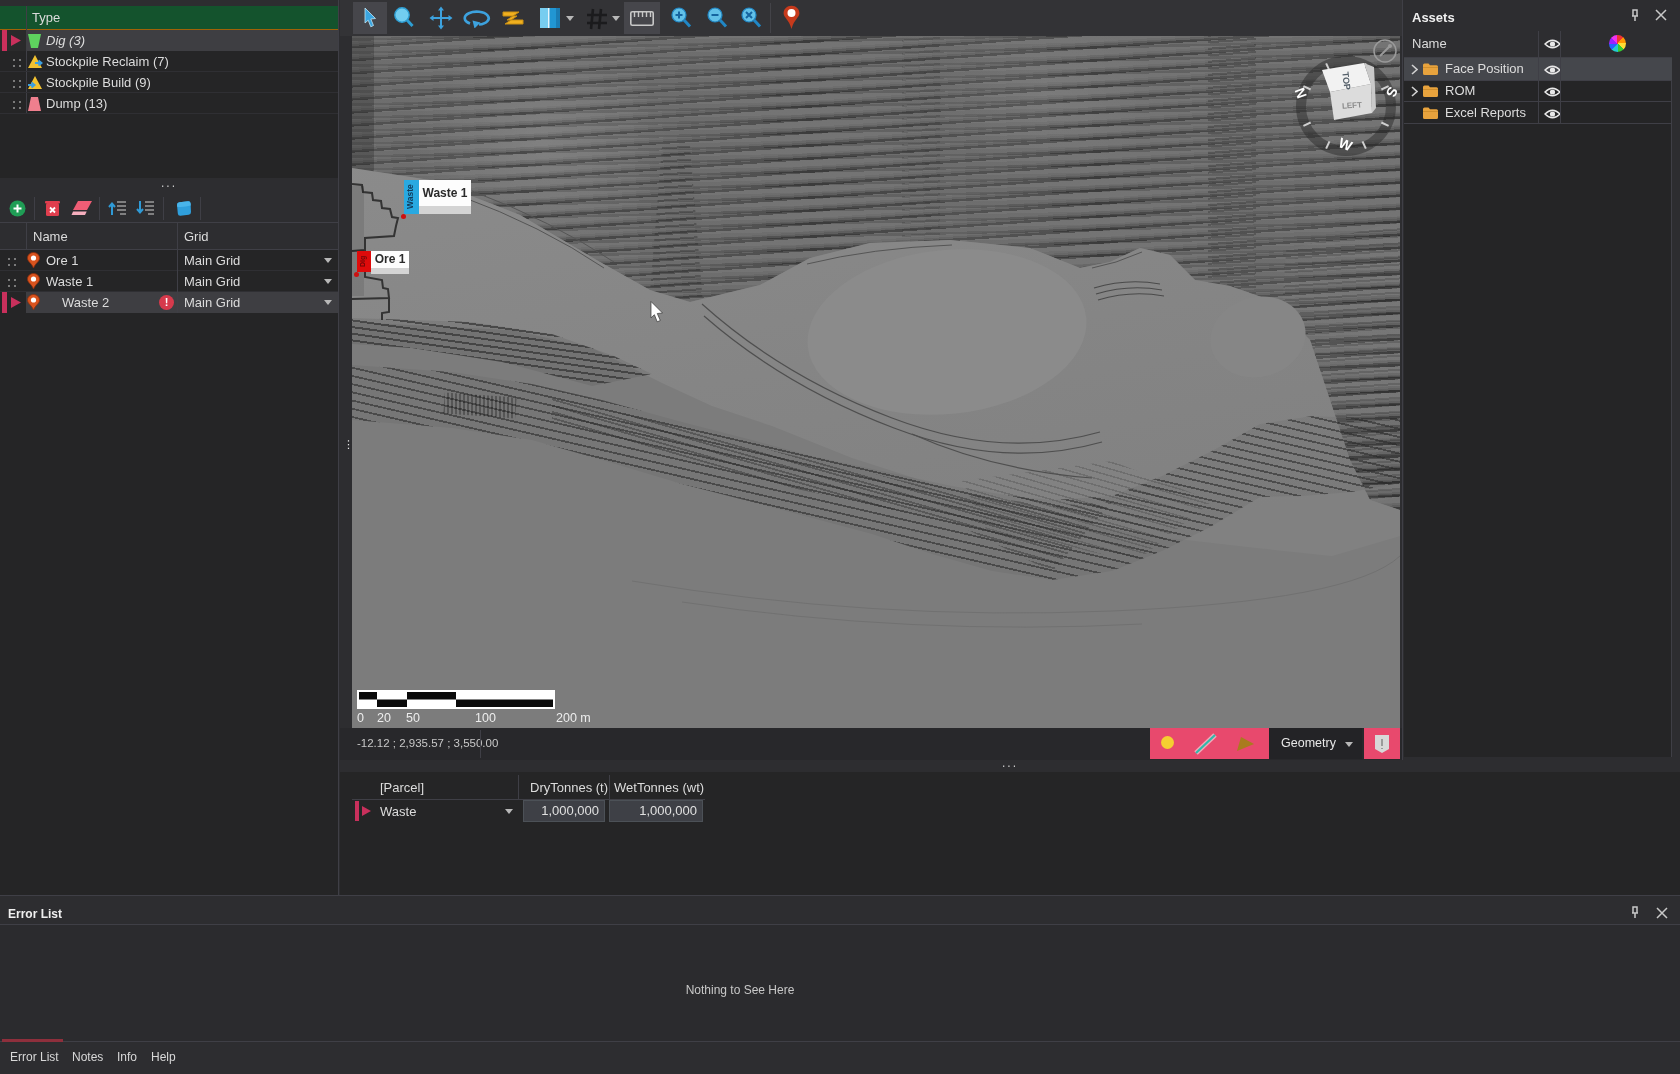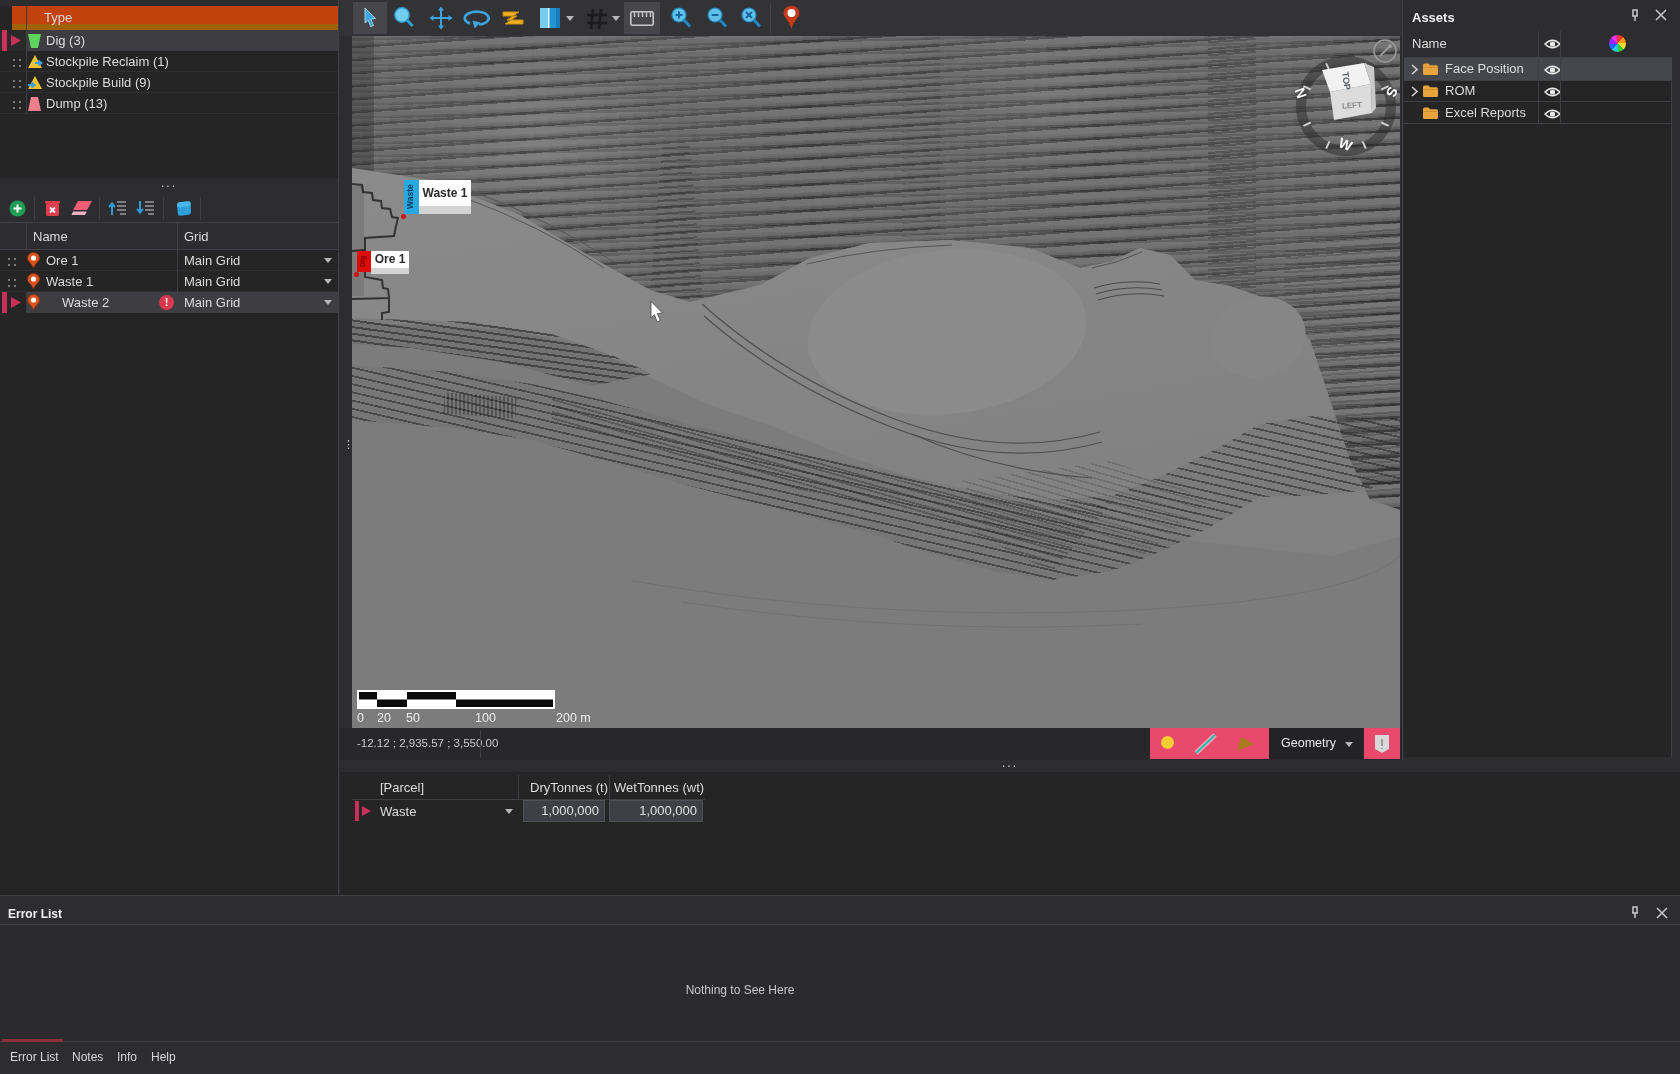--- a/index.html
+++ b/index.html
@@ -11,43 +11,43 @@
   .dots { width:10px; height:10px;
     background-image:radial-gradient(circle, #7a7a7a 1.2px, transparent 1.3px);
     background-size:6px 6px; background-position:0 0; }
   .caret { width:0; height:0; border-left:4px solid transparent; border-right:4px solid transparent; border-top:5px solid #b8b8b8; }
 </style>
 </head>
 <body>
 
 <div class="abs" id="leftpanel" style="left:0;top:0;width:338px;height:895px;background:#252526;">
   <div class="abs" style="left:0;top:0;width:338px;height:6px;background:#2d2d30;"></div>
-  <div class="abs" style="left:12px;top:6px;width:338px;height:24px;background:#c2410c;border-bottom:6px solid #a16207;">
+  <div class="abs" style="left:0;top:6px;width:338px;height:24px;background:#14532d;border-bottom:1px solid #a16207;">
     <div class="abs txt" style="left:32px;top:4px;">Type</div>
   </div>
   <div class="abs" style="left:26px;top:6px;width:1px;height:108px;background:#3f3f46;"></div>
   <div id="typerows" class="abs" style="left:0;top:30px;width:338px;">
     <div class="abs" style="left:0;top:0;width:338px;height:21px;background:#2a2a2b;">
       <div class="abs" style="left:26px;top:0;width:312px;height:21px;background:#3e3e42;"></div>
       <div class="abs" style="left:2px;top:0;width:5px;height:21px;background:#c9305c;"></div>
       <svg class="abs" style="left:11px;top:5px;" width="11" height="11">
           <polygon points="0,0 10,5.5 0,11" fill="#c9305c"></polygon>
         </svg>
       <svg class="abs" style="left:28px;top:4px;" width="13" height="14">
           <polygon points="0,0 13,0 10,14 3,14" fill="#5ed35e"></polygon>
         </svg>
-      <div class="abs txt" style="left:46px;top:3px;">Dig (3)</div>
+      <div class="abs txt" style="left:46px;top:3px;font-style:italic;">Dig (3)</div>
     </div>
     <div class="abs" style="left:0;top:21px;width:338px;height:21px;border-bottom:1px solid #2f2f33;">
       <div class="dots abs" style="left:11px;top:6px;"></div>
       <svg class="abs" style="left:27px;top:3px;" width="16" height="16">
         <polygon points="8,1 15,14 1,14" fill="#f2c230"></polygon>
         <path d="M8 9 L14 9 M11.5 6.5 L14.5 9 L11.5 11.5" stroke="#3d9fe0" stroke-width="2" fill="none"></path>
       </svg>
-      <div class="abs txt" style="left:46px;top:3px;">Stockpile Reclaim (1)</div>
+      <div class="abs txt" style="left:46px;top:3px;">Stockpile Reclaim (7)</div>
     </div>
     <div class="abs" style="left:0;top:42px;width:338px;height:21px;border-bottom:1px solid #2f2f33;">
       <div class="dots abs" style="left:11px;top:6px;"></div>
       <svg class="abs" style="left:27px;top:3px;" width="16" height="16">
         <polygon points="8,1 15,14 1,14" fill="#f2c230"></polygon>
         <path d="M1 10 L7 10 M4.5 7.5 L7.5 10 L4.5 12.5" stroke="#3d9fe0" stroke-width="2" fill="none"></path>
       </svg>
       <div class="abs txt" style="left:46px;top:3px;">Stockpile Build (9)</div>
     </div>
     <div class="abs" style="left:0;top:63px;width:338px;height:21px;border-bottom:1px solid #2f2f33;">

